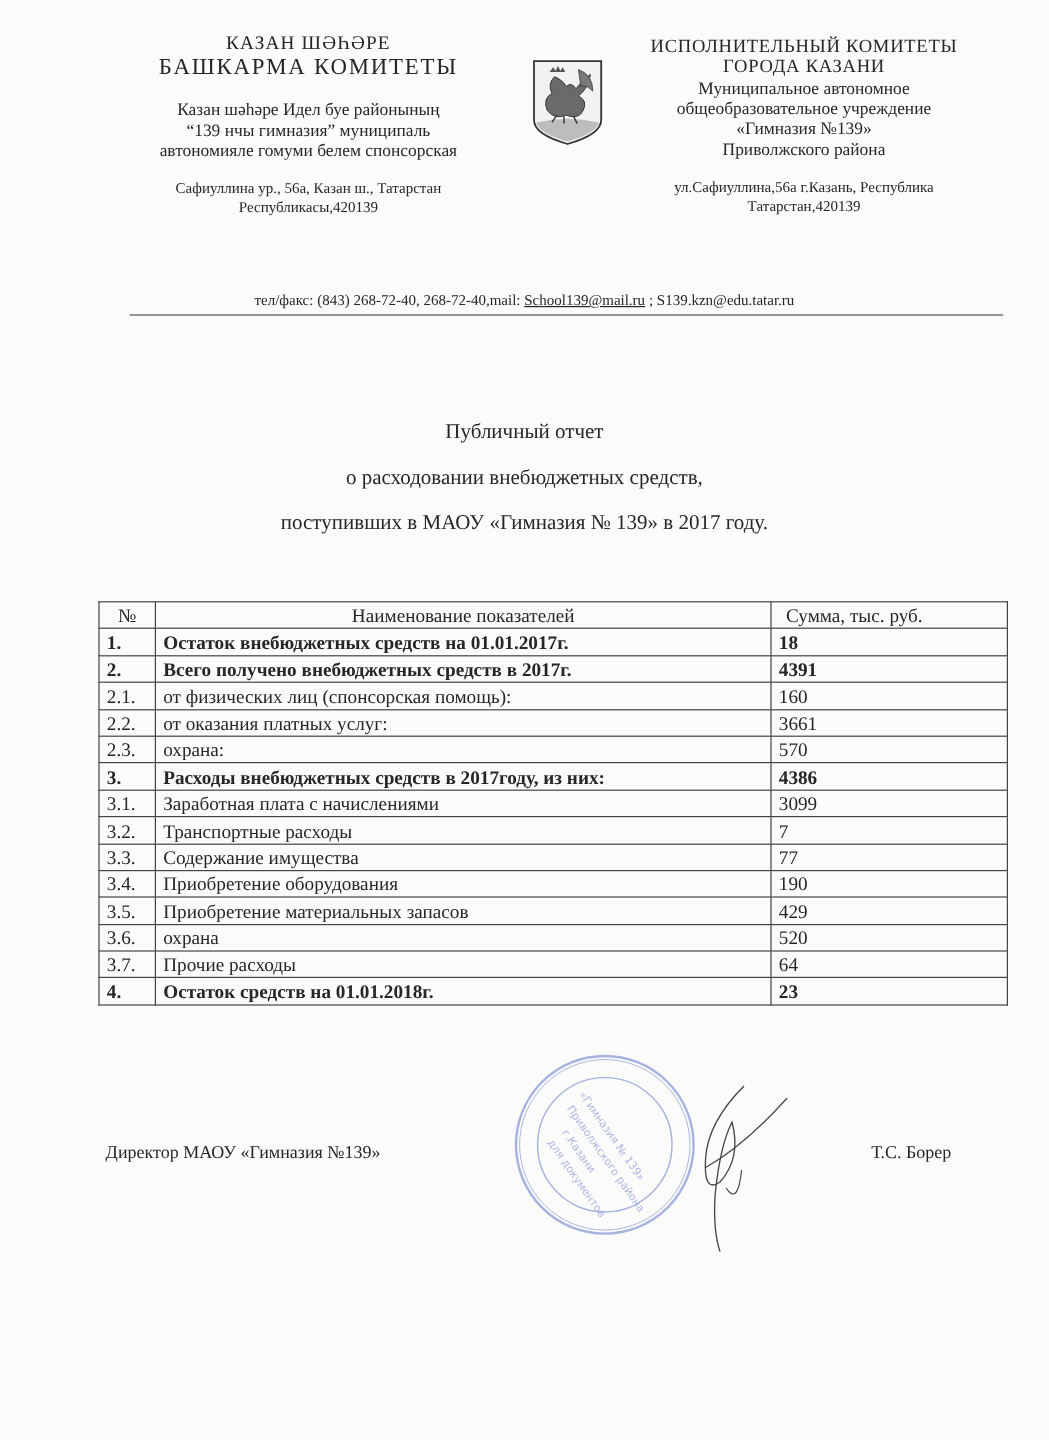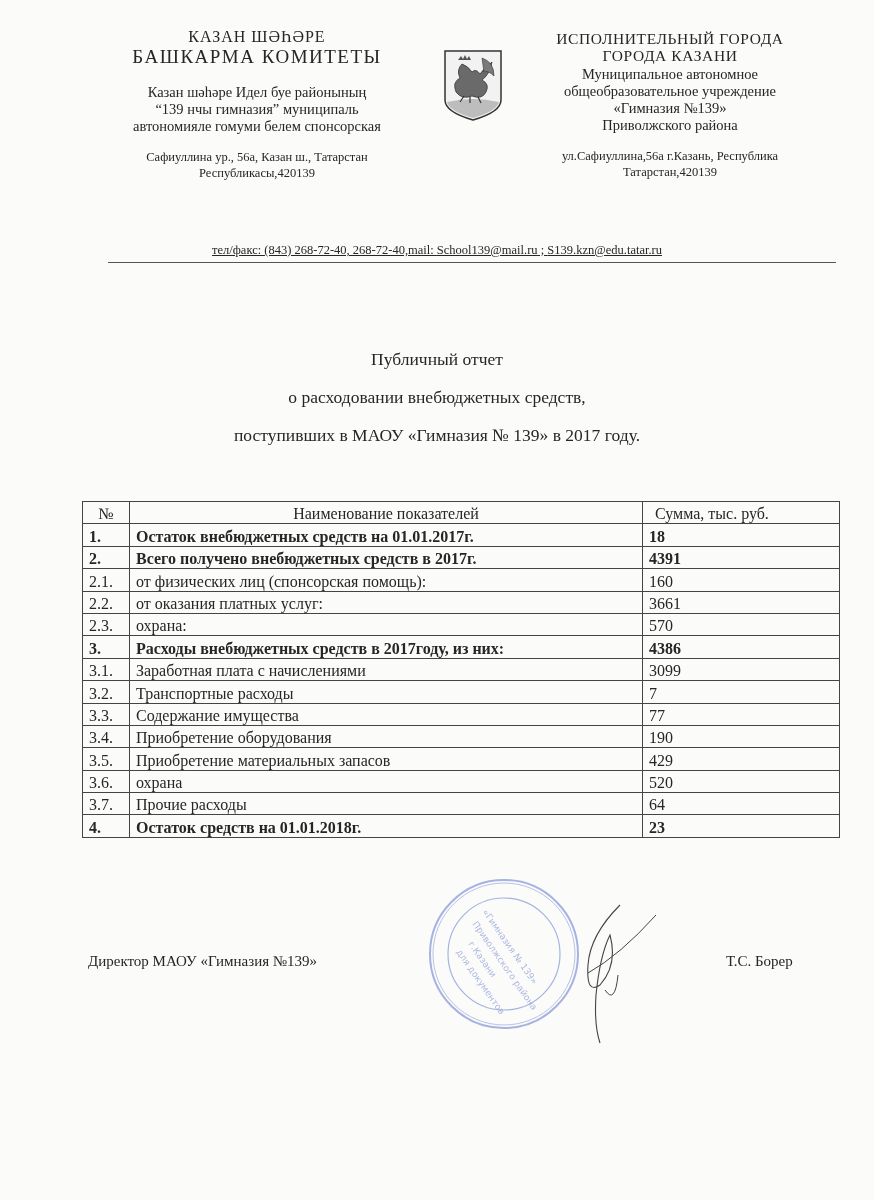--- a/index.html
+++ b/index.html
@@ -32,21 +32,21 @@
     .hdr-right {
       position: absolute; left: 540px; top: 30px; width: 260px;
       text-align: center;
     }
     .hdr-right .l1 { font-size: 15.5px; letter-spacing: 0.6px; line-height: 17px; }
     .hdr-right .sub { margin-top: 2px; font-size: 14.5px; line-height: 17px; }
     .hdr-right .addr { margin-top: 14px; font-size: 12.5px; line-height: 16px; }
 
     .contacts {
       position: absolute; left: 0; width: 874px; top: 243px;
-      text-align: center; font-size: 12.5px; text-decoration: underline;
+      text-align: center; font-size: 12.5px;
     }
     .contacts .mail { text-decoration: underline; }
     .hrule {
       position: absolute; left: 108px; top: 262px; width: 728px; height: 0;
       border-top: 1.5px solid #555;
     }
 
     
     .title {
       position: absolute; left: 0; width: 874px; top: 340px;
@@ -116,21 +116,21 @@
 
       <path d="M16 12 l3 -4 l2 3 l2 -4 l2 4 l2 -3 l2 4 z" fill="#555"></path>
 
       <path d="M20 16 Q14 22 18 30 Q10 34 14 44 Q20 52 30 48 Q40 52 44 44 Q48 36 40 32 Q48 26 50 14 Q42 20 38 26 Q34 20 30 24 Q26 18 20 16 Z" fill="#6a6a6a" stroke="#333" stroke-width="0.8"></path>
       <path d="M40 10 Q52 14 52 28 Q46 22 42 24 Z" fill="#7a7a7a" stroke="#333" stroke-width="0.6"></path>
       <path d="M22 48 l-4 6 M28 49 l0 6 M36 49 l3 6" stroke="#333" stroke-width="1.2"></path>
     </svg>
   </div>
 
   <div class="hdr-right">
-    <div class="l1">ИСПОЛНИТЕЛЬНЫЙ ГОРОДА</div>
+    <div class="l1">ИСПОЛНИТЕЛЬНЫЙ КОМИТЕТЫ</div>
     <div class="l1">ГОРОДА КАЗАНИ</div>
     <div class="sub">
       <div>Муниципальное автономное</div>
       <div>общеобразовательное учреждение</div>
       <div>«Гимназия №139»</div>
       <div>Приволжского района</div>
     </div>
     <div class="addr">
       <div>ул.Сафиуллина,56а г.Казань, Республика</div>
       <div>Татарстан,420139</div>

